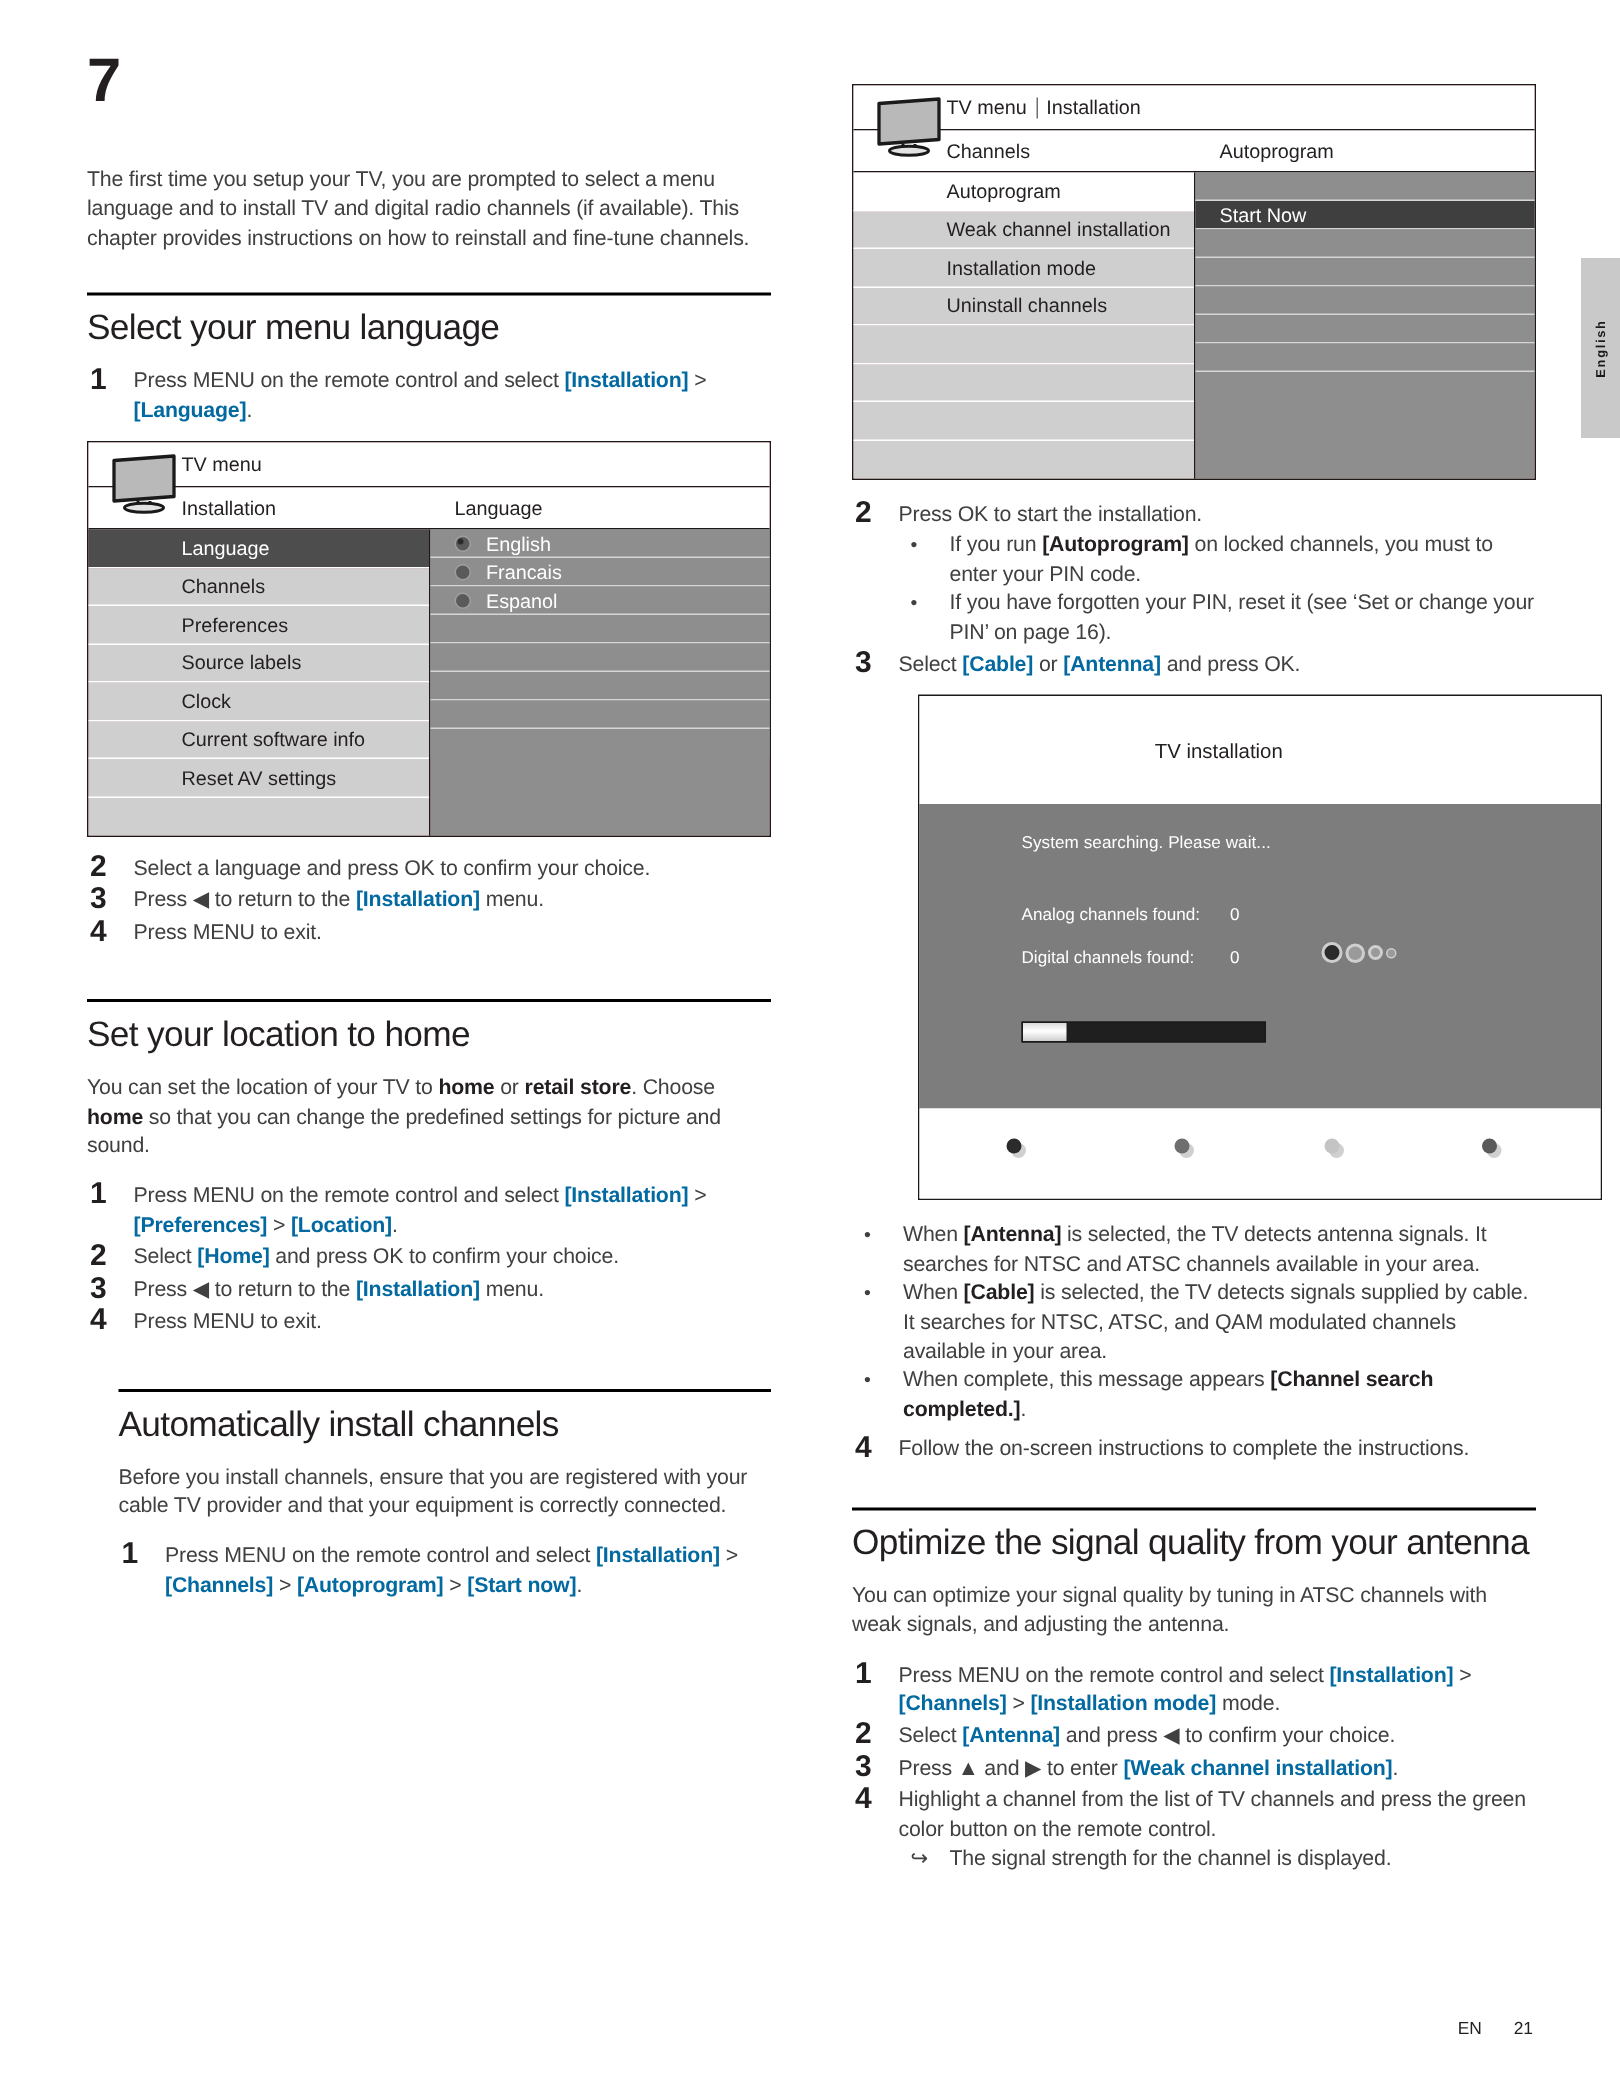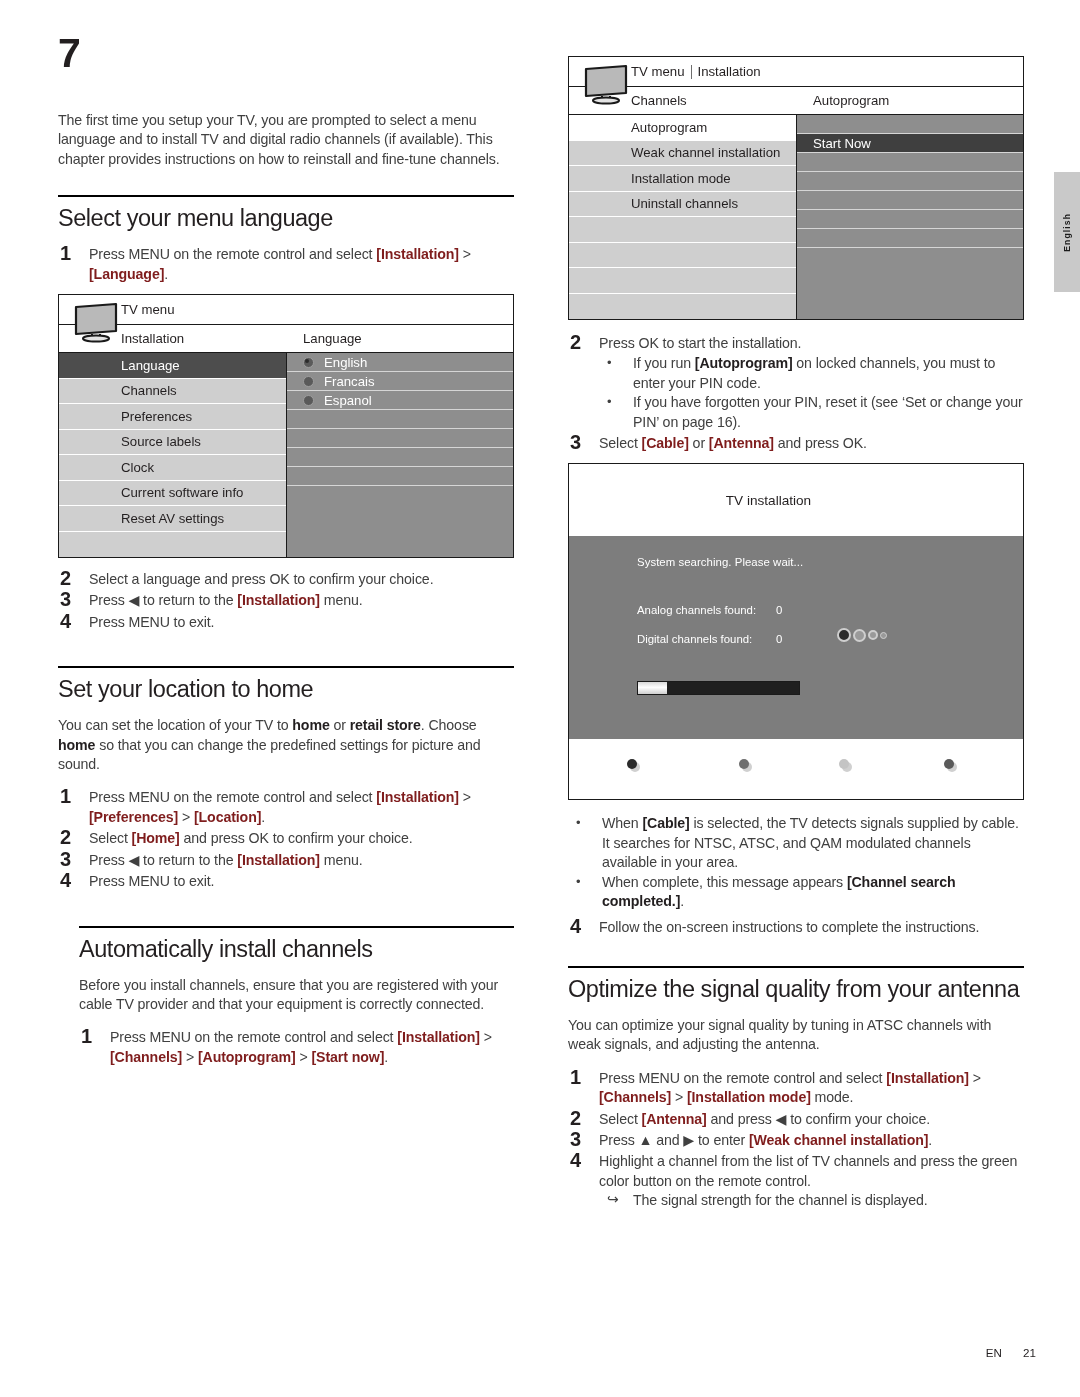--- a/index.html
+++ b/index.html
@@ -51,21 +51,21 @@
     line-height:19.4px;
     color:#404040;
     letter-spacing:-.12px;
     margin-bottom:2px;
   }
   ol.steps > li > .num {
     position:absolute; left:2px; top:-2px;
     font-size:20px; font-weight:bold; color:#231f20;
     line-height:21px;
   }
-  ol.steps b { font-weight:bold; color:#7f1d1d; }
+  ol.steps b { font-weight:bold; color:#0369a1; }
 
   
   ul.bullets { list-style:none; margin:1px 0 2px 0; padding:0; }
   ul.bullets > li {
     position:relative; padding-left:34px;
     font-size:14.2px; line-height:19.4px; color:#404040; letter-spacing:-.12px;
   }
   ul.bullets > li::before {
     content:"\2022"; position:absolute; left:8px; top:-1px; font-size:13px; color:#404040;
   }
@@ -188,21 +188,21 @@
     width:26px; height:120px; background:#c9c9c9;
     display:flex; align-items:center; justify-content:center;
   }
   .sidetab span {
     writing-mode:vertical-rl; transform:rotate(180deg);
     font-size:8.6px; font-weight:bold; letter-spacing:1.1px; color:#1a1a1a;
   }
 
   
   .footer {
-    position:absolute; right:44px; bottom:38px;
+    position:absolute; right:58px; bottom:38px;
     font-size:11.6px; color:#231f20;
   }
   .footer .pg { margin-left:18px; }
 </style>
 </head>
 <body>
 
 <div class="page">
 
   <div class="col-left">
@@ -383,21 +383,21 @@
           <li>If you run <b>[Autoprogram]</b> on locked channels, you must to enter your PIN code.</li>
           <li>If you have forgotten your PIN, reset it (see ‘Set or change your PIN’ on page 16).</li>
         </ul>
       </li>
       <li>
         <span class="num">3</span>
         <span>Select <b>[Cable]</b> or <b>[Antenna]</b> and press OK.</span>
       </li>
     </ol>
 
-    <div class="tvinstall" style="margin-top:10px;">
+    <div class="tvinstall" style="margin-top:10px;margin-left:44px;">
       <div class="tvi-head">
         <span>TV installation</span>
       </div>
       <div class="tvi-main">
         <div class="tvi-wait">System searching. Please wait...</div>
 
         <div class="tvi-stat" style="top:68px;">
           <span>Analog channels found:</span>
           <span class="v">0</span>
         </div>
@@ -431,20 +431,21 @@
             <div class="dot" style="background:#c4c4c4"></div>
           </div>
         <div class="cbtn" style="left:375px;">
             <div class="back"></div>
             <div class="dot" style="background:#5a5a5a"></div>
           </div>
       </div>
     </div>
 
     <ul class="bullets" style="margin-top:14px;">
+      <li>When <b>[Antenna]</b> is selected, the TV detects antenna signals. It searches for NTSC and ATSC channels available in your area.</li>
       <li>When <b>[Cable]</b> is selected, the TV detects signals supplied by cable. It searches for NTSC, ATSC, and QAM modulated channels available in your area.</li>
       <li>When complete, this message appears <b>[Channel search completed.]</b>.</li>
     </ul>
 
     <ol class="steps" style="margin-top:7px;">
       <li>
         <span class="num">4</span>
         <span>Follow the on-screen instructions to complete the instructions.</span>
       </li>
     </ol>

